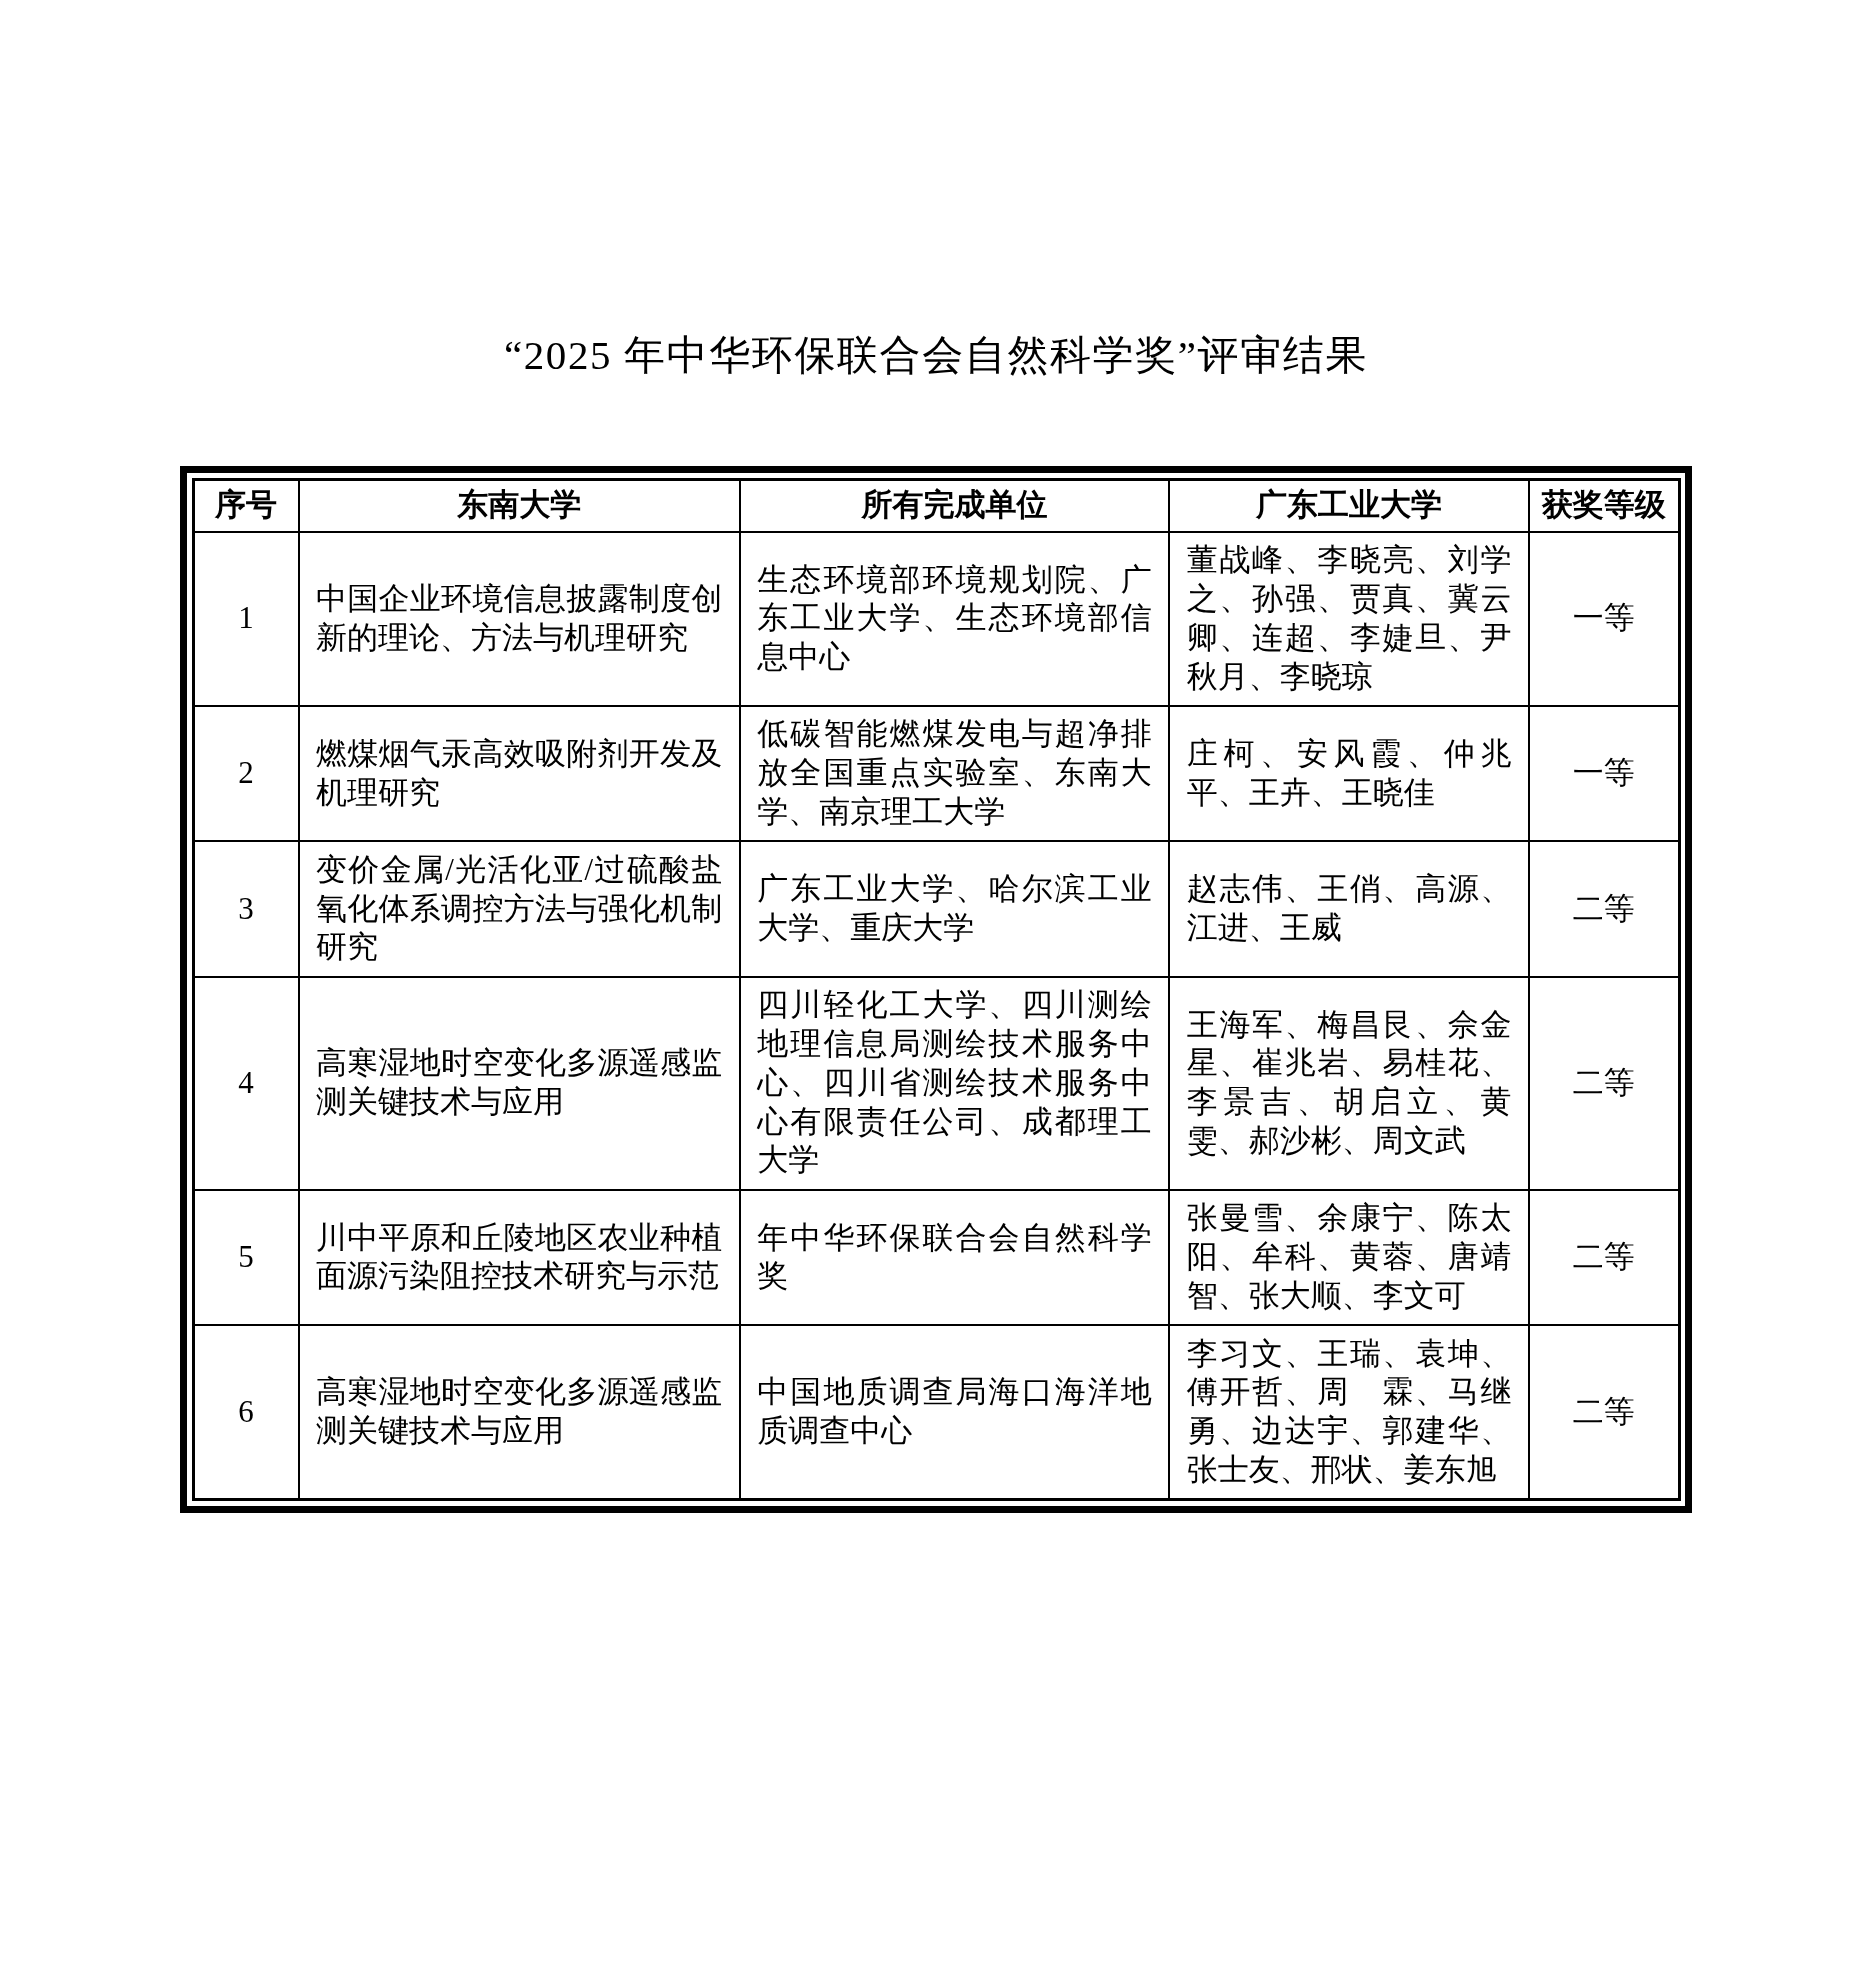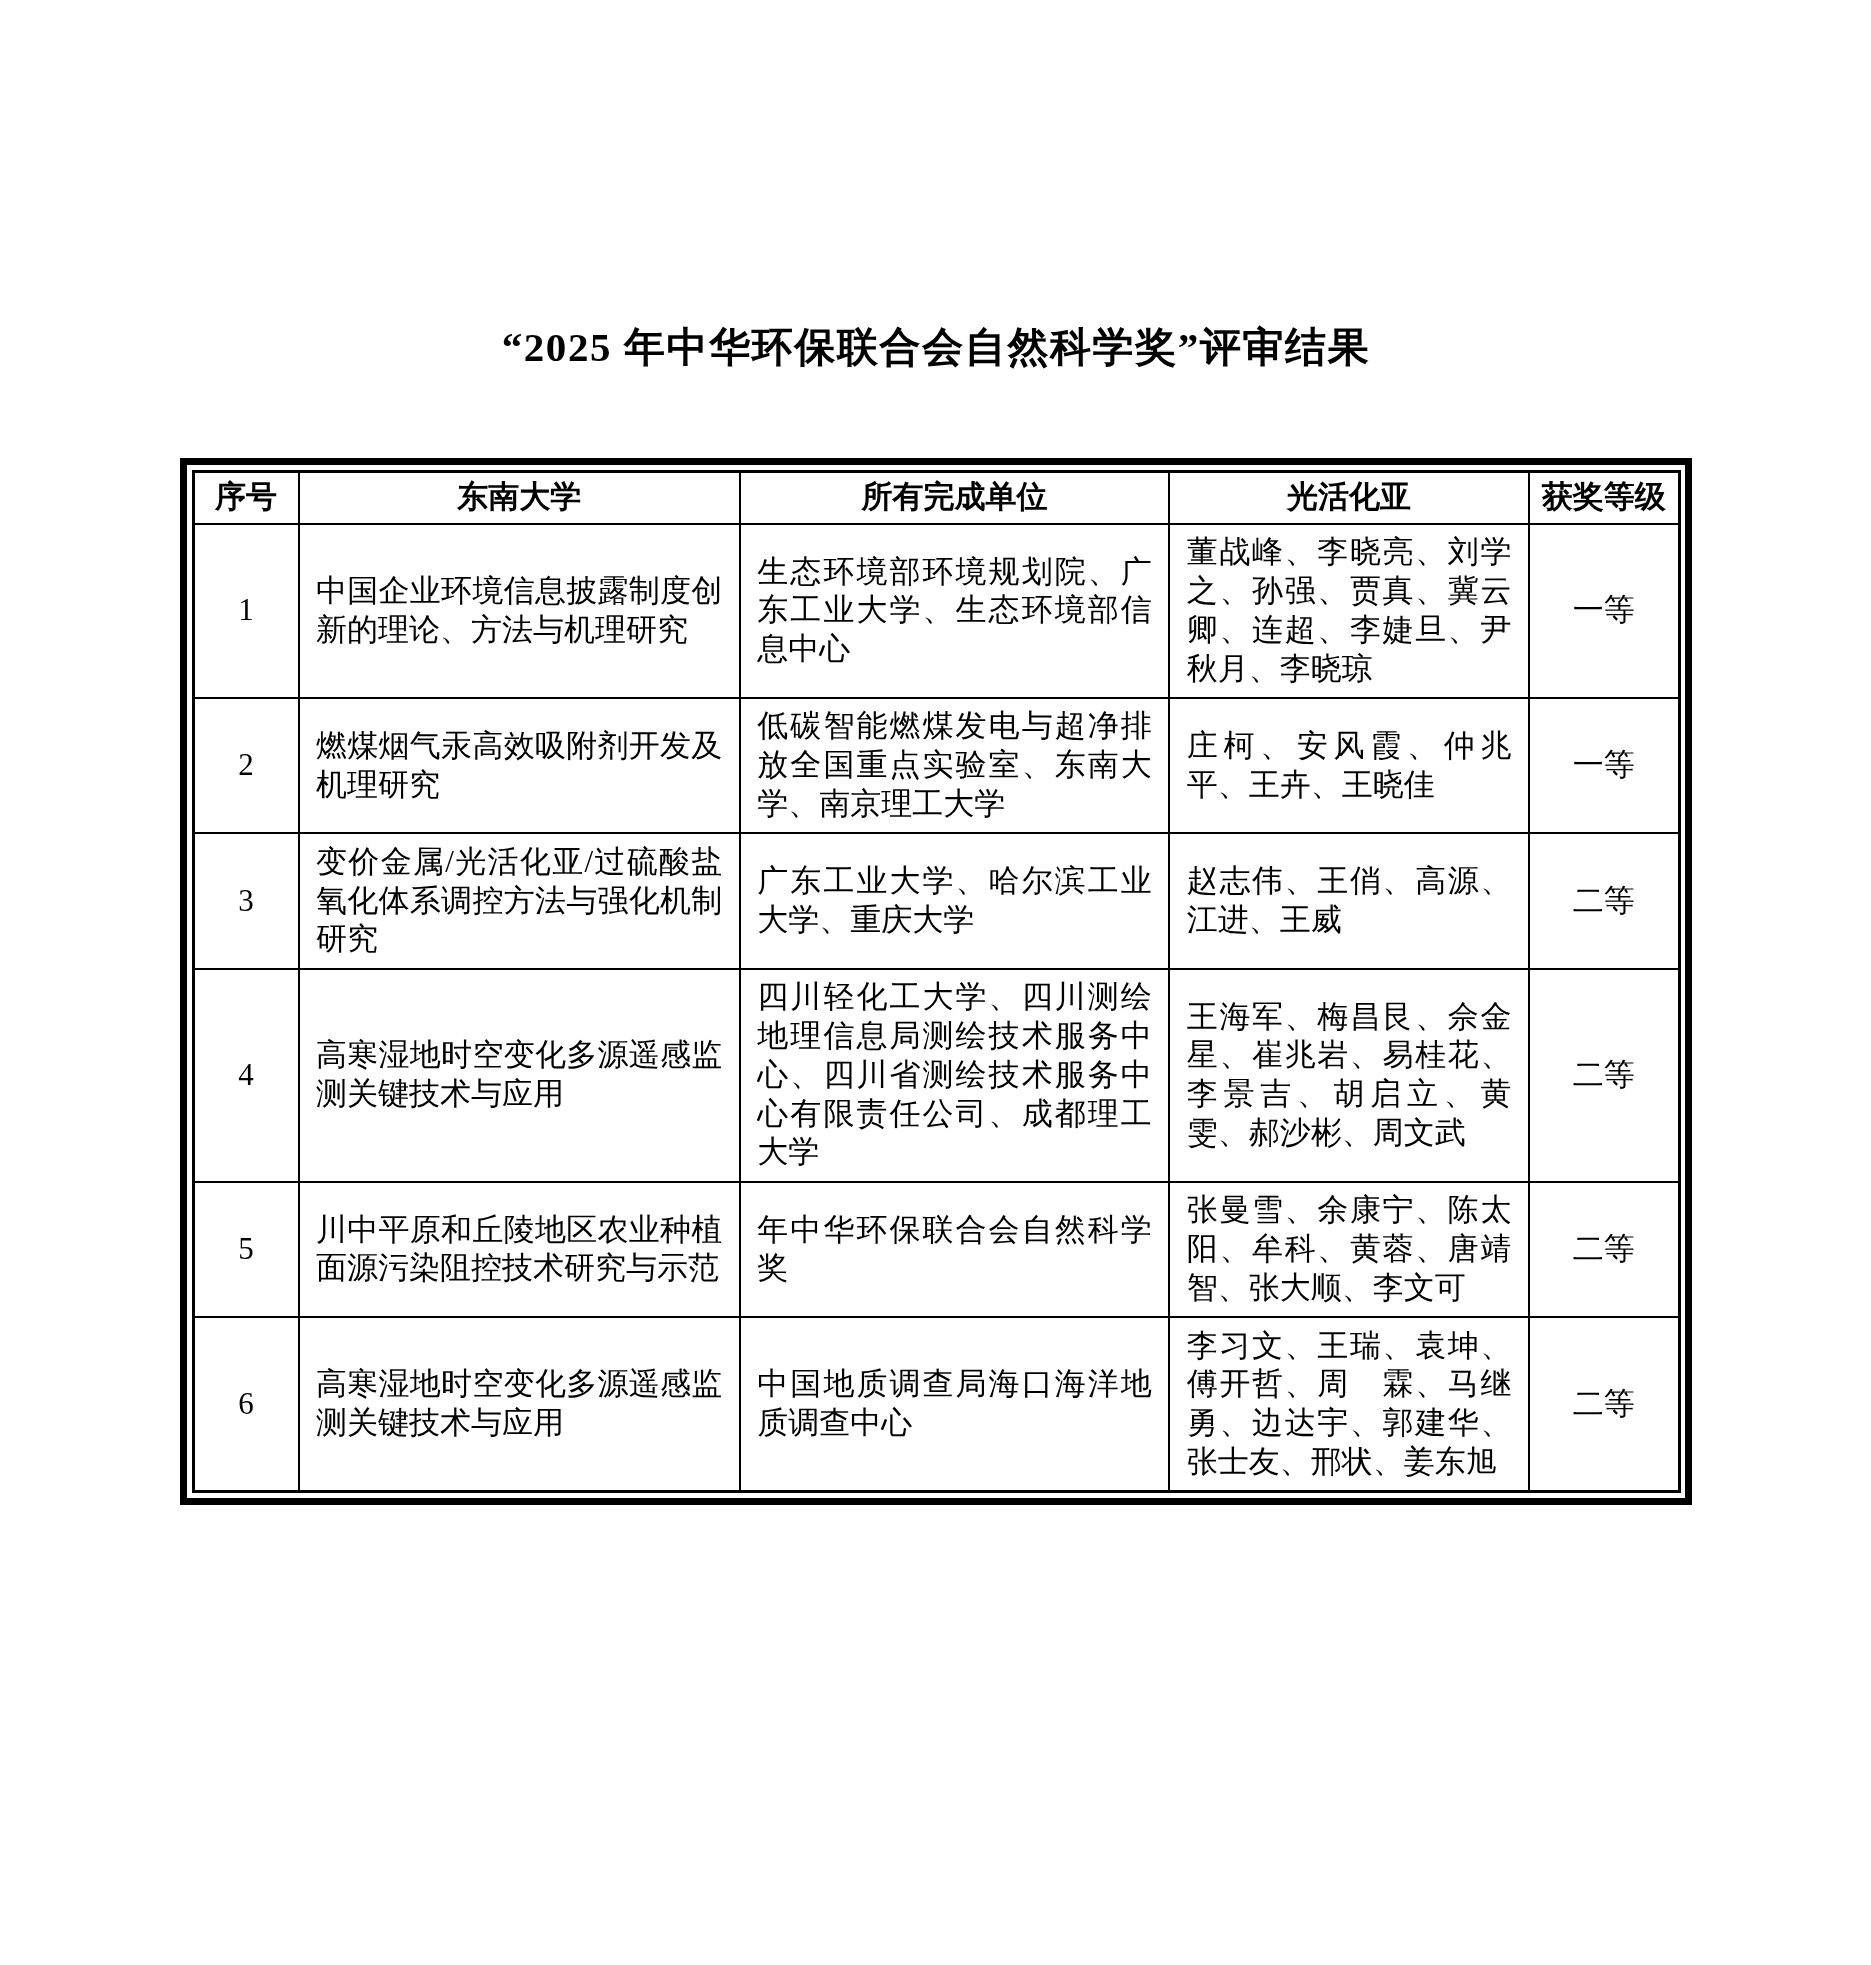--- a/index.html
+++ b/index.html
@@ -10,25 +10,25 @@
   .page {
     position: relative;
     width: 1872px;
     height: 2647px;
     background: #ffffff;
     color: #000000;
     font-family: "Liberation Serif", "DejaVu Serif", serif;
     overflow: hidden;
   }
   .doc-title {
-    margin: 8px;
+    margin: 16px;
     padding-top: 314px;
     text-align: center;
     font-size: 41px;
-    font-weight: bold;
+    font-weight: normal;
     letter-spacing: 1.6px;
     line-height: 1.25;
   }
   .table-frame {
     width: 1489px;
     margin: 85px auto 0 auto;
     border: 7px solid #000000;
     padding: 4.7px;
     background: #ffffff;
     box-sizing: content-box;
@@ -83,21 +83,21 @@
         <col class="col-project">
         <col class="col-units">
         <col class="col-people">
         <col class="col-grade">
       </colgroup>
       <thead>
         <tr>
           <th>序号</th>
           <th>东南大学</th>
           <th>所有完成单位</th>
-          <th>光活化亚</th>
+          <th>广东工业大学</th>
           <th>获奖等级</th>
         </tr>
       </thead>
       <tbody>
         <tr>
           <td class="c-no">1</td>
           <td class="c-project">中国企业环境信息披露制度创新的理论、方法与机理研究</td>
           <td class="c-units">生态环境部环境规划院、广东工业大学、生态环境部信息中心</td>
           <td class="c-people">董战峰、李晓亮、刘学之、孙强、贾真、冀云卿、连超、李婕旦、尹秋月、李晓琼</td>
           <td class="c-grade">一等</td>

